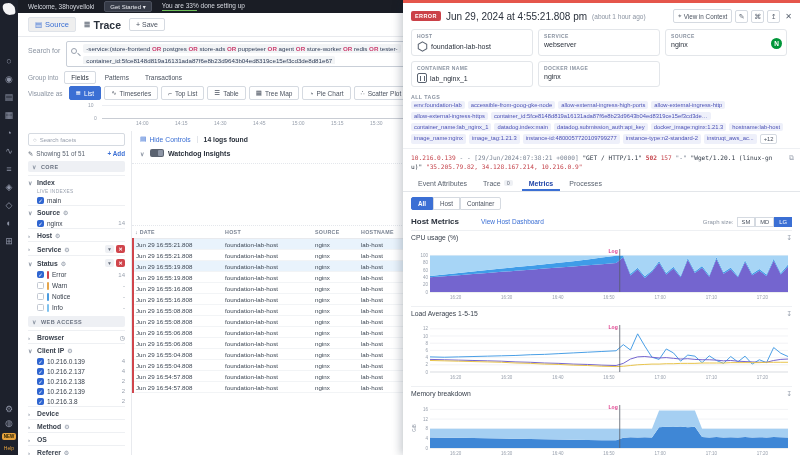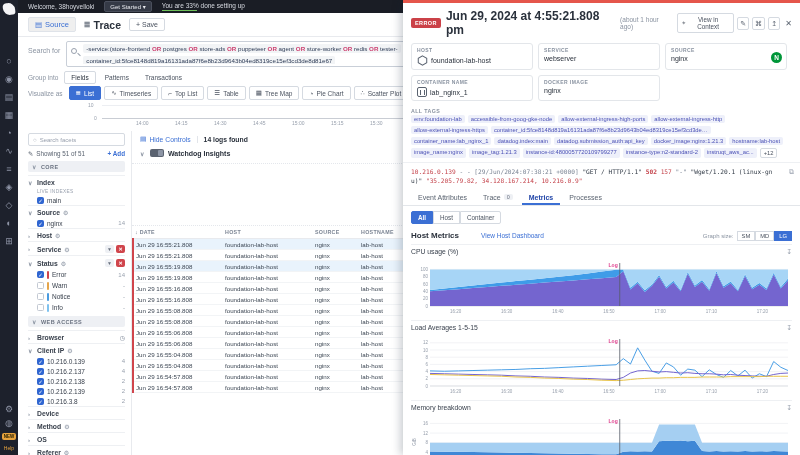--- a/index.html
+++ b/index.html
@@ -99,21 +99,21 @@
   tr.logrow { cursor:pointer; }
   tr.logrow.sel { background:#e9f3fc; }
   td.datec { border-left:2px solid #d0454c; }
 
   
   .panel { position:absolute; right:0; top:0; width:397px; height:455px; background:#fff; z-index:10;
     border-top:3px solid #e5564b; box-shadow:-3px 0 8px rgba(20,30,50,.22); display:flex; flex-direction:column; overflow:hidden; }
   .p-hdr { display:flex; align-items:center; gap:5px; padding:6px 8px 4px 8px; }
   .sev { background:#cb4148; color:#fff; font-size:5.5px; font-weight:bold; letter-spacing:.4px;
     padding:2px 4px; border-radius:2px; }
-  .p-date { font-size:12px; font-weight:bold; color:#2a313c; }
+  .p-date { font-size:10px; font-weight:normal; color:#2a313c; }
   .p-ago { font-size:6.5px; color:#8a93a1; }
   .p-actions { margin-left:auto; display:flex; gap:3px; align-items:center; }
   .pa-btn { border:1px solid #d5dae1; border-radius:2px; background:#fff; color:#4a525f;
     font-size:6.3px; padding:2px 4px; cursor:pointer; display:flex; gap:2px; align-items:center; }
   .pa-ic { border:1px solid #d5dae1; border-radius:2px; width:13px; height:13px; text-align:center;
     line-height:12px; font-size:7px; color:#5a6370; cursor:pointer; }
   .p-close { font-size:8px; color:#5a6370; margin-left:2px; cursor:pointer; }
 
   .cards { display:flex; flex-wrap:wrap; gap:5px; padding:2px 8px 4px 8px; }
   .card { border:1px solid #e3e6ea; border-radius:3px; padding:3px 5px; width:122px; position:relative; }

